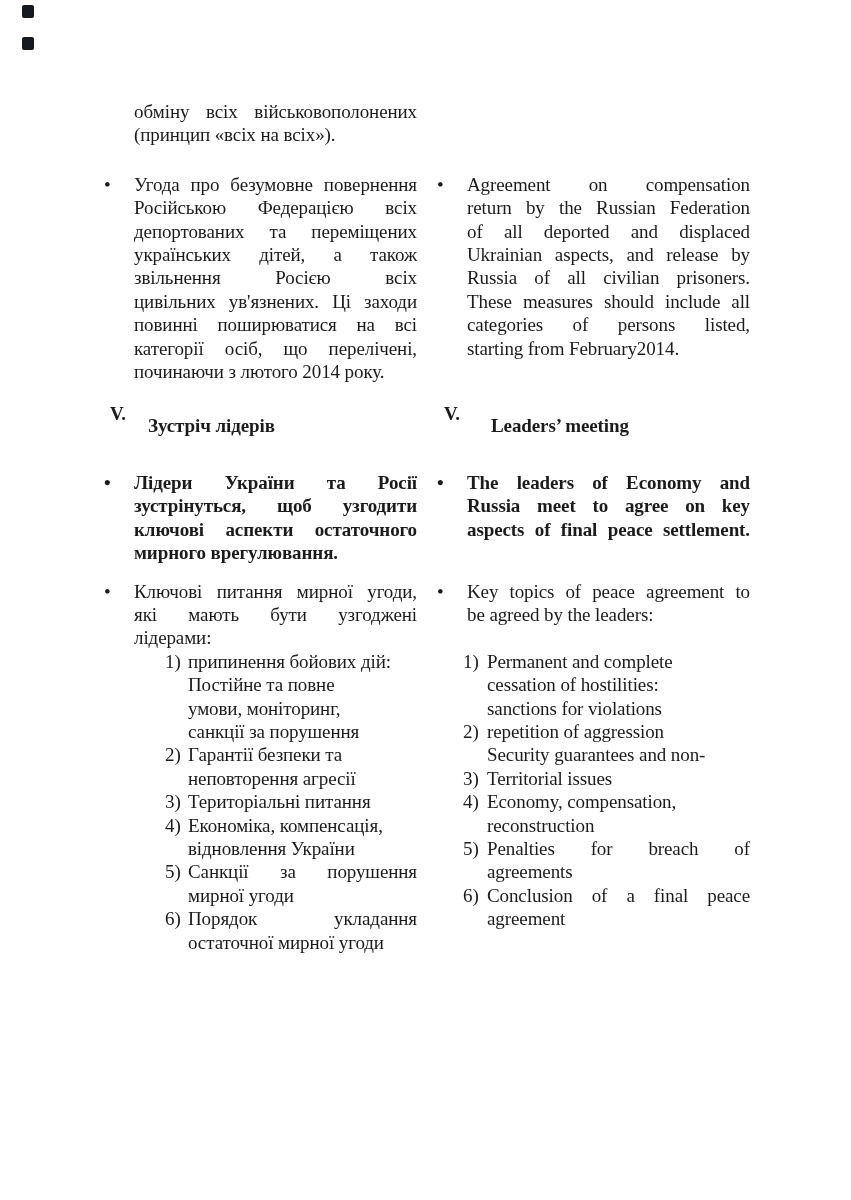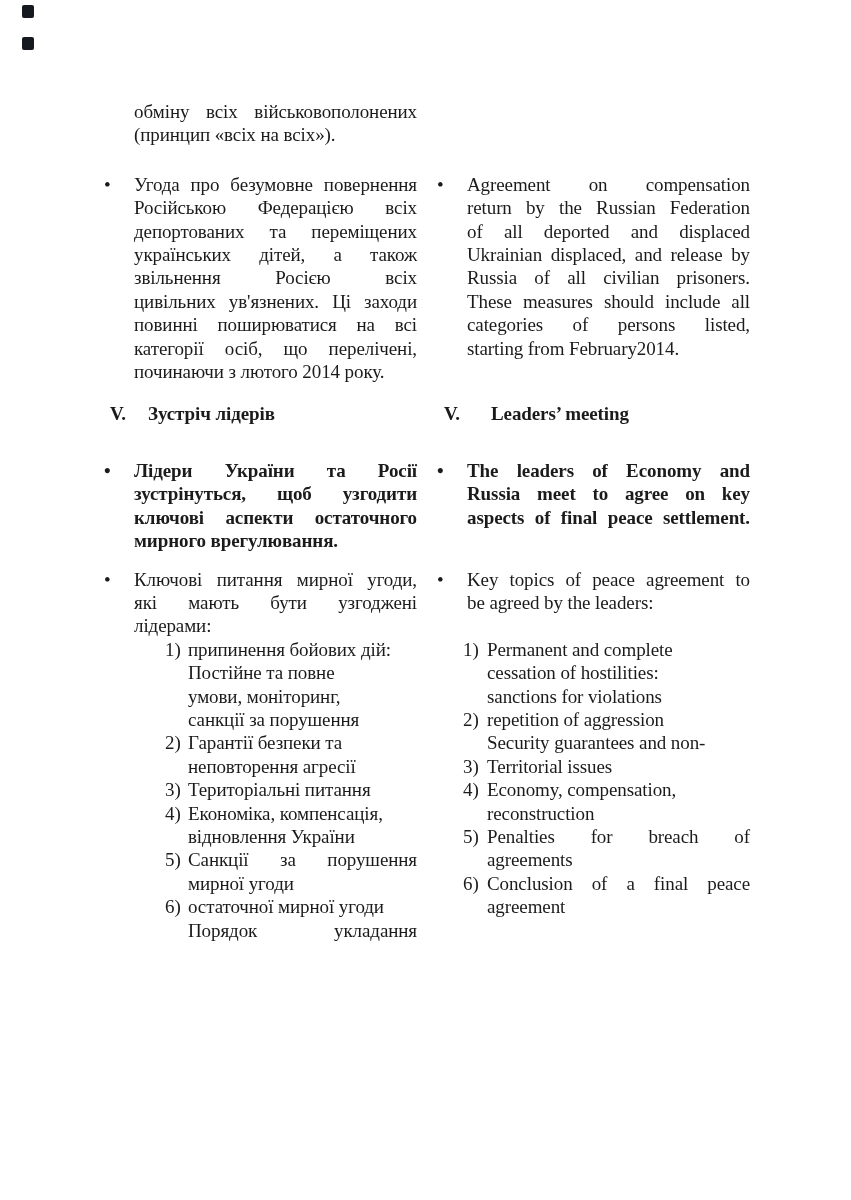--- a/index.html
+++ b/index.html
@@ -38,21 +38,21 @@
   .frag .ptxt{width:283px;}
 
   .bold{font-weight:700;}
 
   .heading{display:flex;font-weight:700;}
   .heading .num{flex:none;line-height:23.4px;}
   .h-ua{padding-left:6px;}
   .h-ua .num{width:38px;}
   .h-en{padding-left:1px;}
   .h-en .num{width:47px;}
-  .heading .hlabel{line-height:23.4px;}
+  .heading .hlabel{line-height:23.4px;margin-top:12px;}
 
   .list-ua{padding-left:61px;}
   .list-en{padding-left:26px;margin-top:23.4px;}
   .li{display:flex;align-items:flex-start;}
   .li .num{flex:none;line-height:23.4px;}
   .list-ua .num{width:23px;}
   .list-en .num{width:24px;}
   .li .itxt{flex:none;}
   .list-ua .itxt{width:229px;}
   .list-en .itxt{width:263px;}
@@ -96,21 +96,21 @@
           <div class="ln st">категорії осіб, що перелічені,</div>
           <div class="ln">починаючи з лютого 2014 року.</div>
         </div>
       </div>
       <div class="cell bullet-para">
         <span class="marker">•</span>
         <div class="ptxt">
           <div class="ln st">Agreement on compensation</div>
           <div class="ln st">return by the Russian Federation</div>
           <div class="ln st">of all deported and displaced</div>
-          <div class="ln st">Ukrainian displaced, and release by</div>
+          <div class="ln st">Ukrainian aspects, and release by</div>
           <div class="ln st">Russia of all civilian prisoners.</div>
           <div class="ln st">These measures should include all</div>
           <div class="ln st">categories of persons listed,</div>
           <div class="ln">starting from February2014.</div>
         </div>
       </div>
     </div>
 
     <div class="row row-heading">
       <div class="cell c-left heading h-ua">
@@ -187,22 +187,22 @@
           <div class="li">
             <span class="num">5)</span>
             <div class="itxt">
               <div class="ln st">Санкції за порушення</div>
               <div class="ln">мирної угоди</div>
             </div>
           </div>
           <div class="li">
             <span class="num">6)</span>
             <div class="itxt">
+              <div class="ln st">Порядок укладання</div>
               <div class="ln">остаточної мирної угоди</div>
-              <div class="ln st">Порядок укладання</div>
             </div>
           </div>
         </div>
       </div>
 
       <div class="cell">
         <div class="bullet-para">
           <span class="marker">•</span>
           <div class="ptxt">
             <div class="ln st">Key topics of peace agreement to</div>

